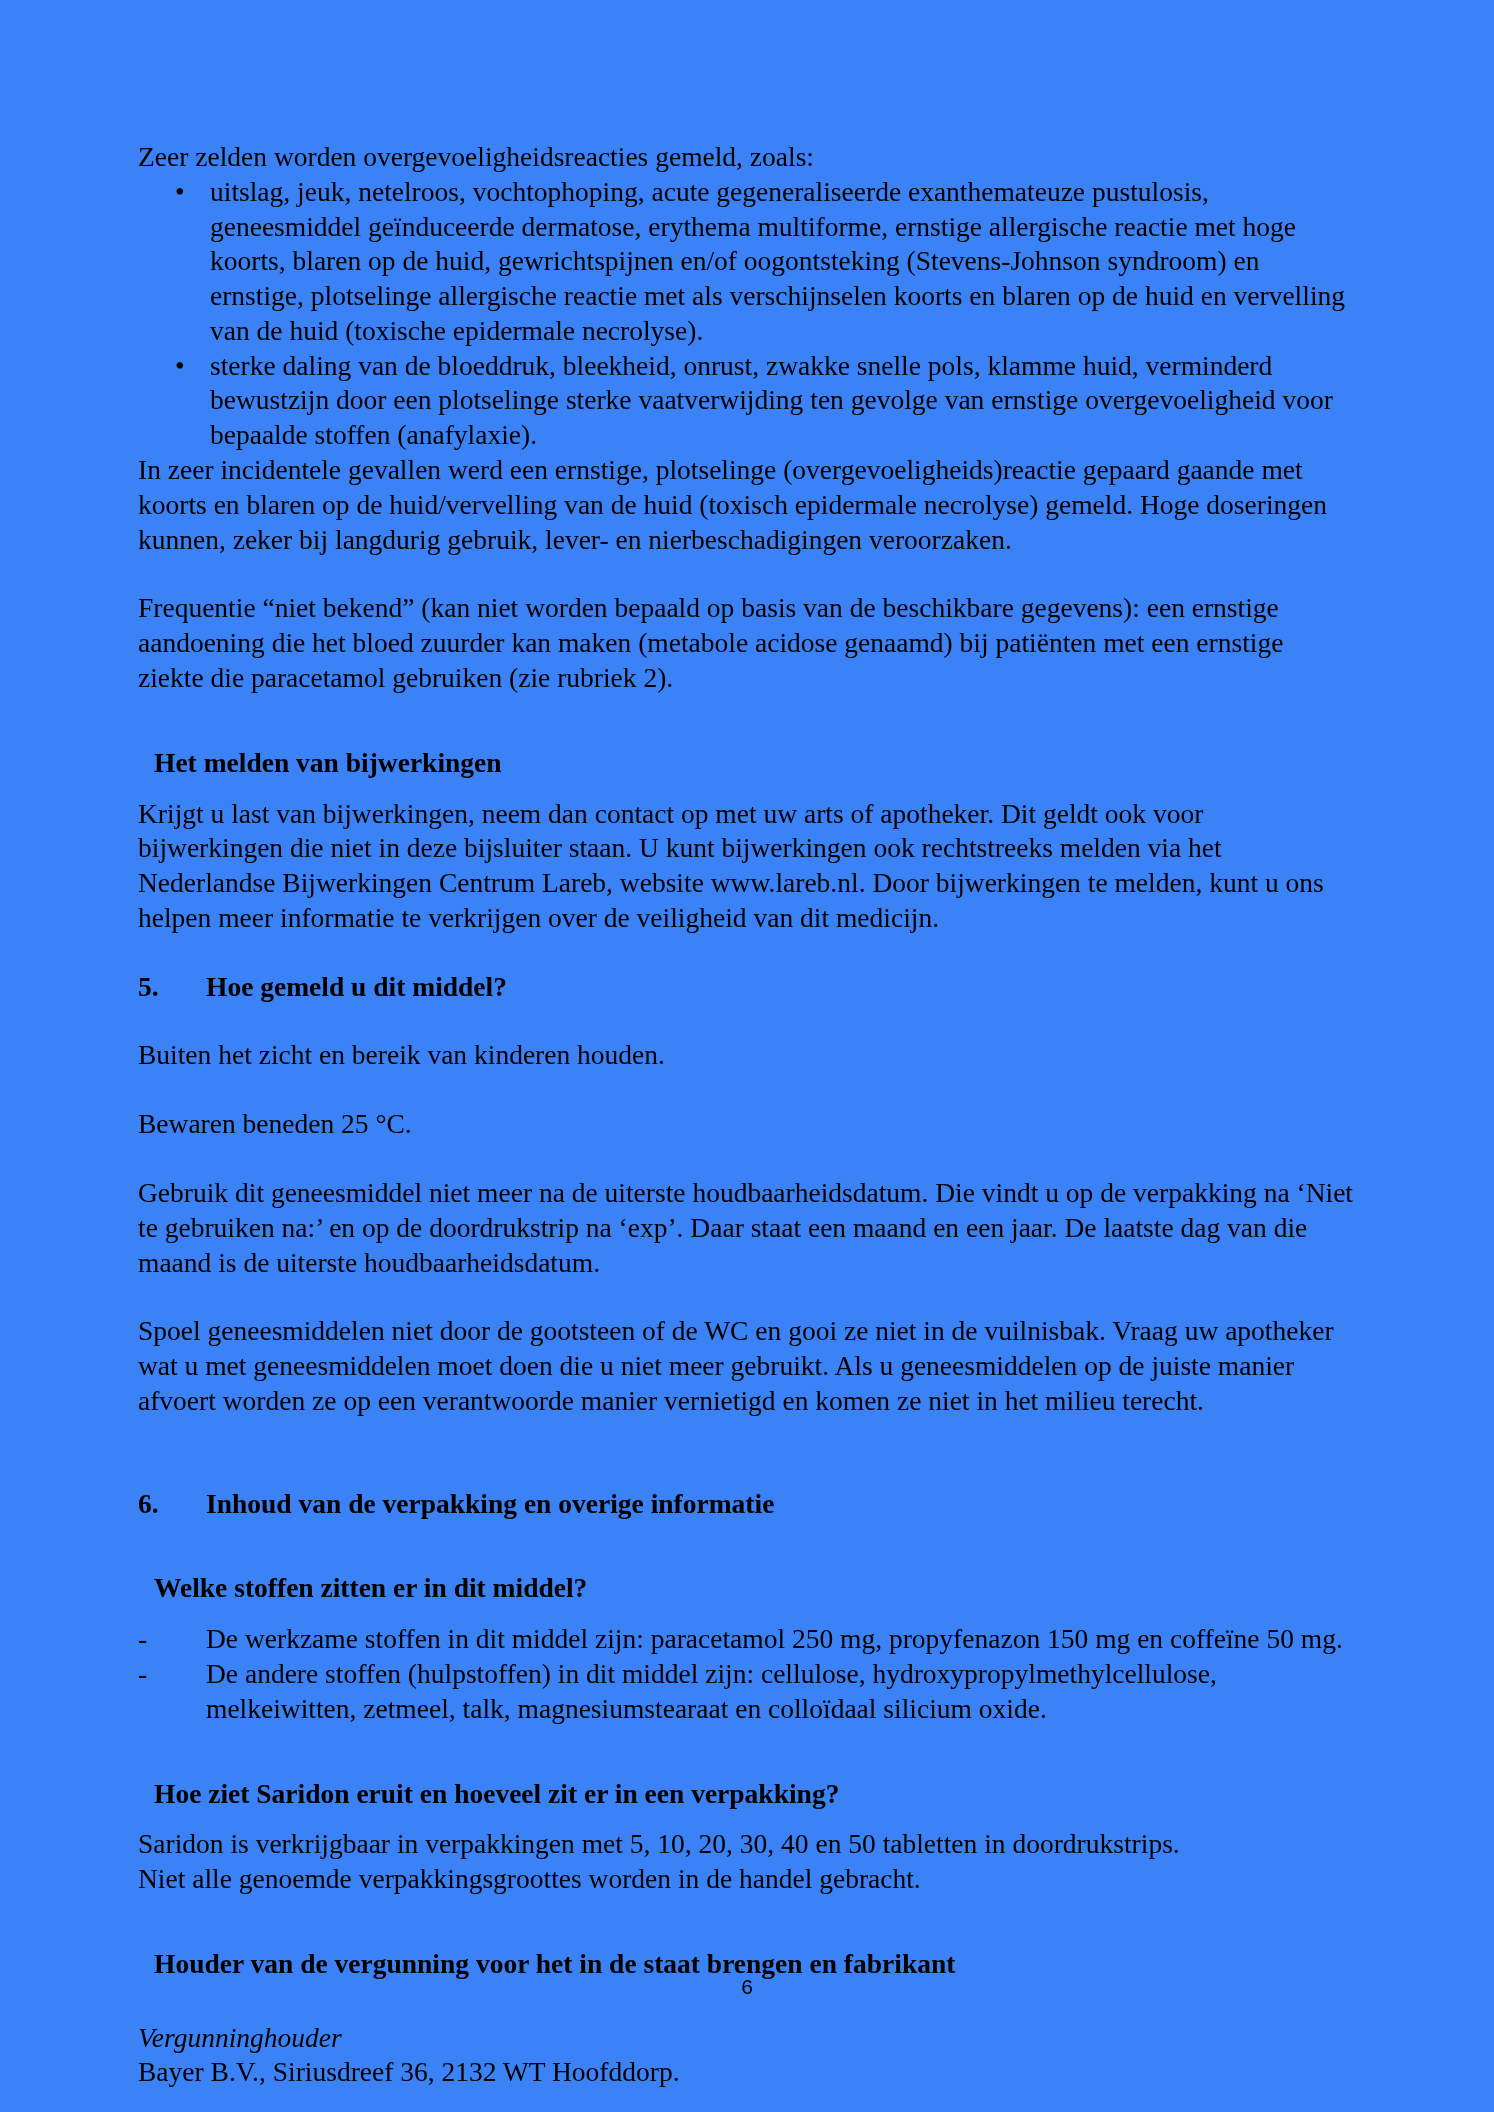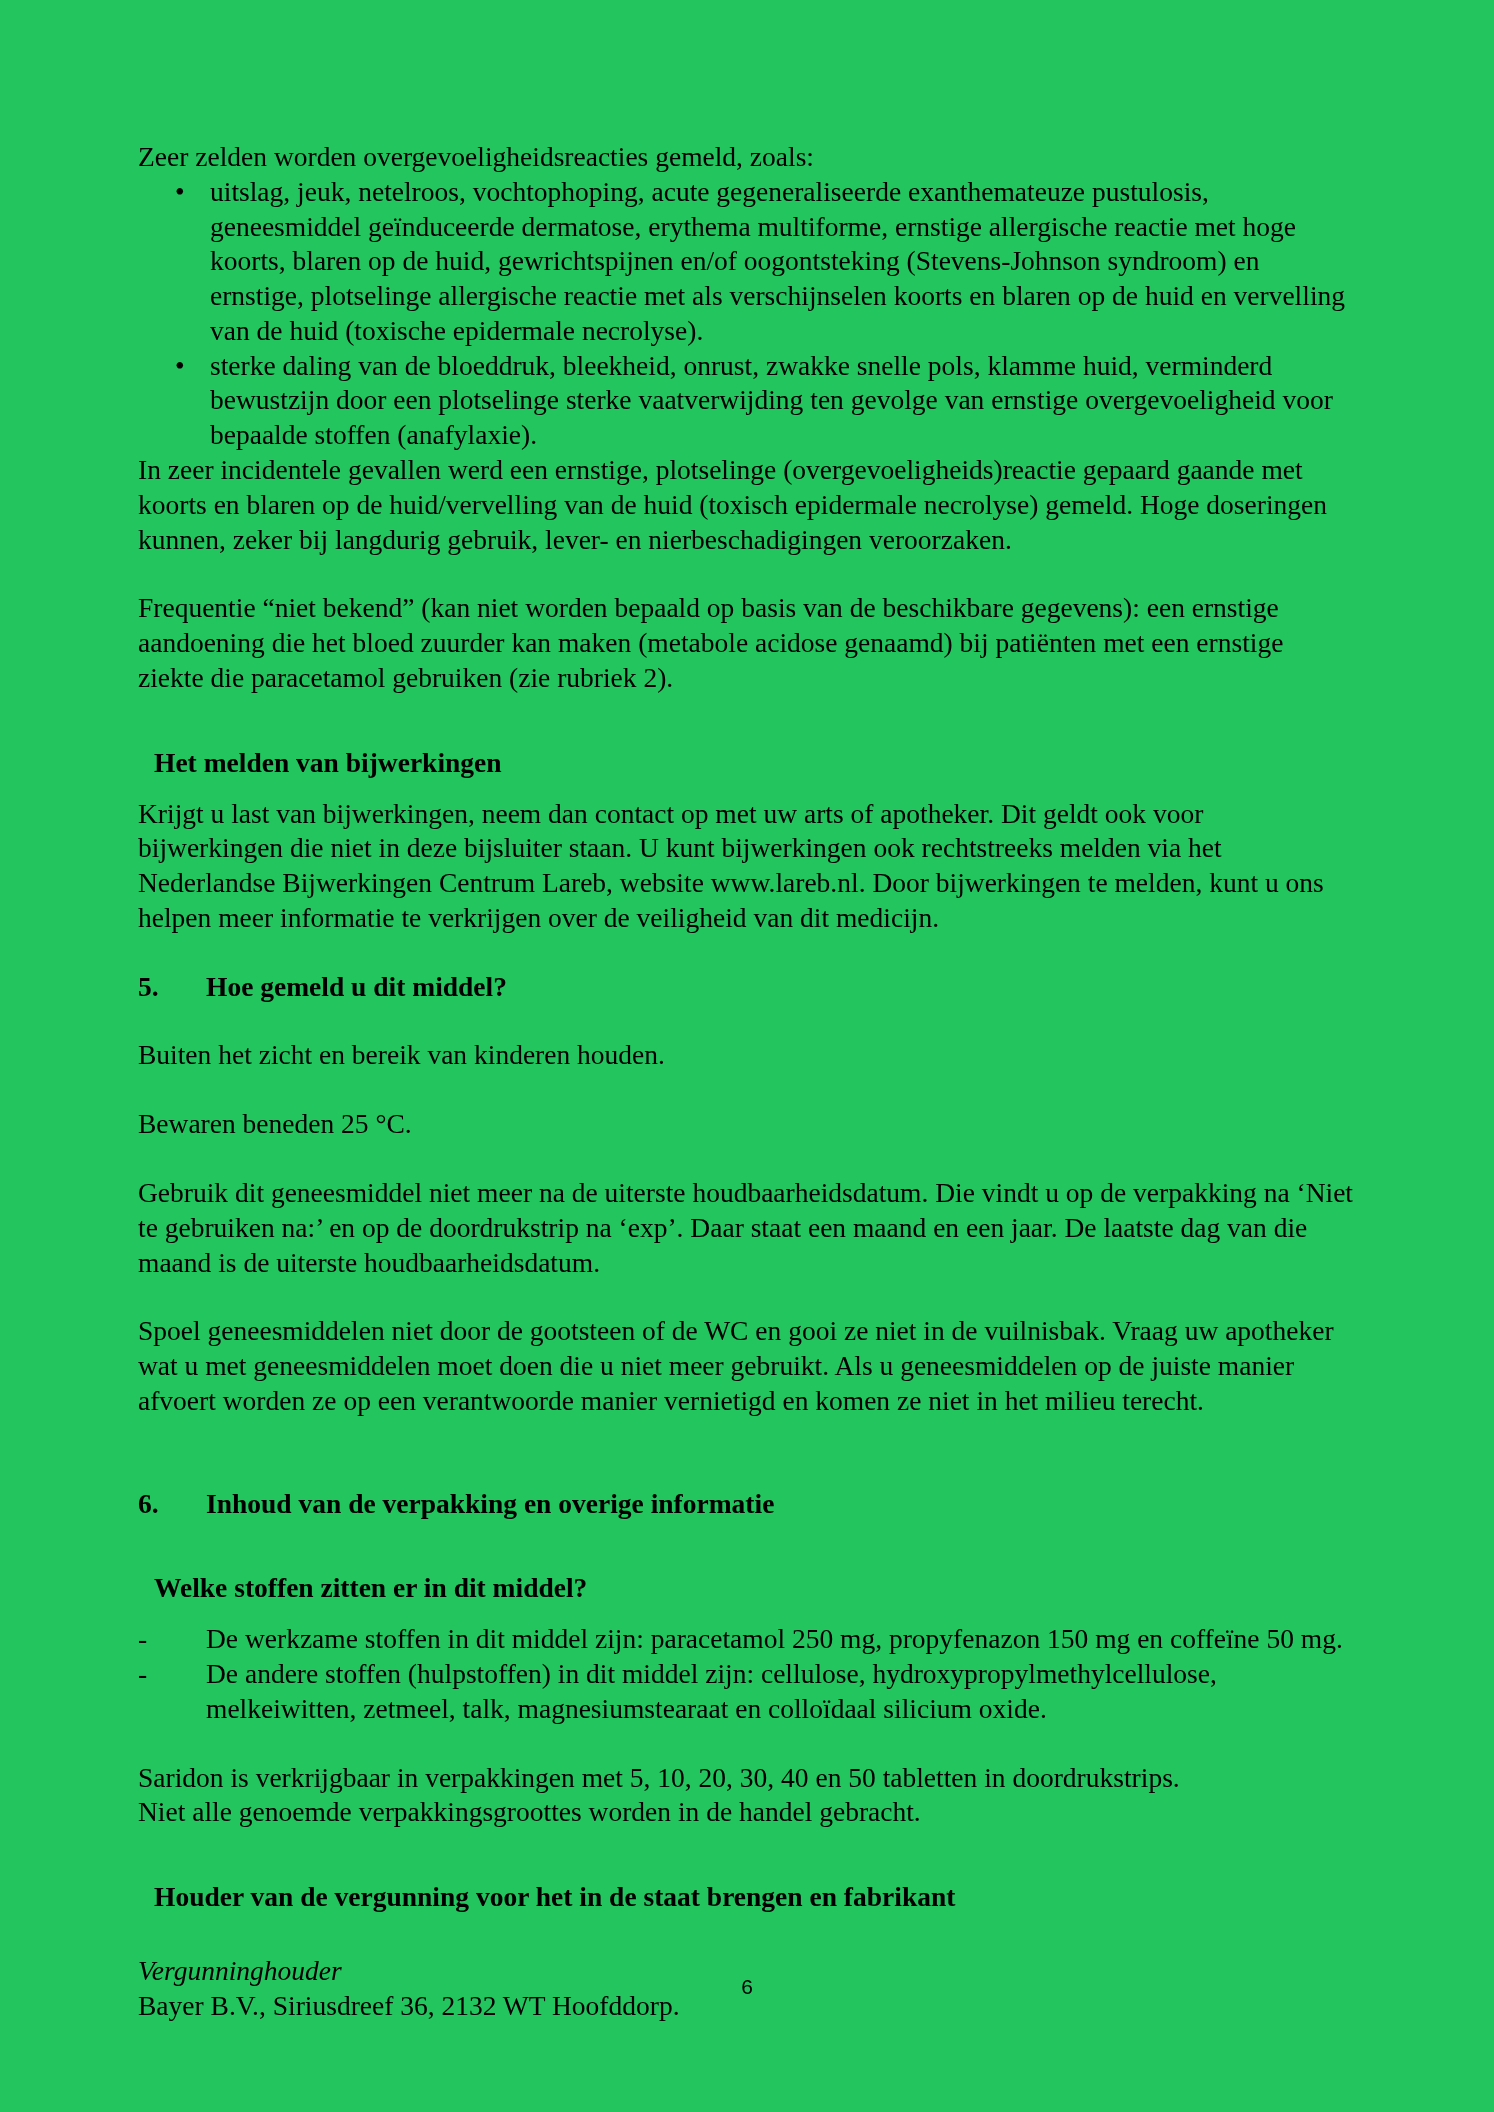--- a/index.html
+++ b/index.html
@@ -10,21 +10,21 @@
   }
   body {
     font-family: "Liberation Serif", "DejaVu Serif", serif;
     color: #000000;
   }
   .page {
     position: relative;
     width: 1494px;
     height: 2112px;
     margin: 0 auto;
-    background: #22c55e;
+    background: #3b82f6;
     box-sizing: border-box;
     padding: 140px 130px 0 138px;
     overflow: hidden;
   }
   .content {
     width: 1215px;
     font-size: 27.5px;
     line-height: 1.265;
     text-align: left;
   }
@@ -175,20 +175,21 @@
         <span>De werkzame stoffen in dit middel zijn: paracetamol 250 mg, propyfenazon 150 mg en coffeïne 50 mg.</span>
       </li>
       <li>
         <span class="dash-glyph">-</span>
         <span>De andere stoffen (hulpstoffen) in dit middel zijn: cellulose, hydroxypropylmethylcellulose, melkeiwitten, zetmeel, talk, magnesiumstearaat en colloïdaal silicium oxide.</span>
       </li>
     </ul>
 
     <div class="gap-md"></div>
 
+    <h3 class="sub-heading">Hoe ziet Saridon eruit en hoeveel zit er in een verpakking?</h3>
     <p class="para">Saridon is verkrijgbaar in verpakkingen met 5, 10, 20, 30, 40 en 50 tabletten in doordrukstrips.</p>
     <p class="para">Niet alle genoemde verpakkingsgroottes worden in de handel gebracht.</p>
 
     <div class="gap-md"></div>
 
     <h3 class="sub-heading">Houder van de vergunning voor het in de staat brengen en fabrikant</h3>
     <p class="para italic">Vergunninghouder</p>
     <p class="para">Bayer B.V., Siriusdreef 36, 2132 WT Hoofddorp.</p>
 
     <div class="gap-md"></div>

